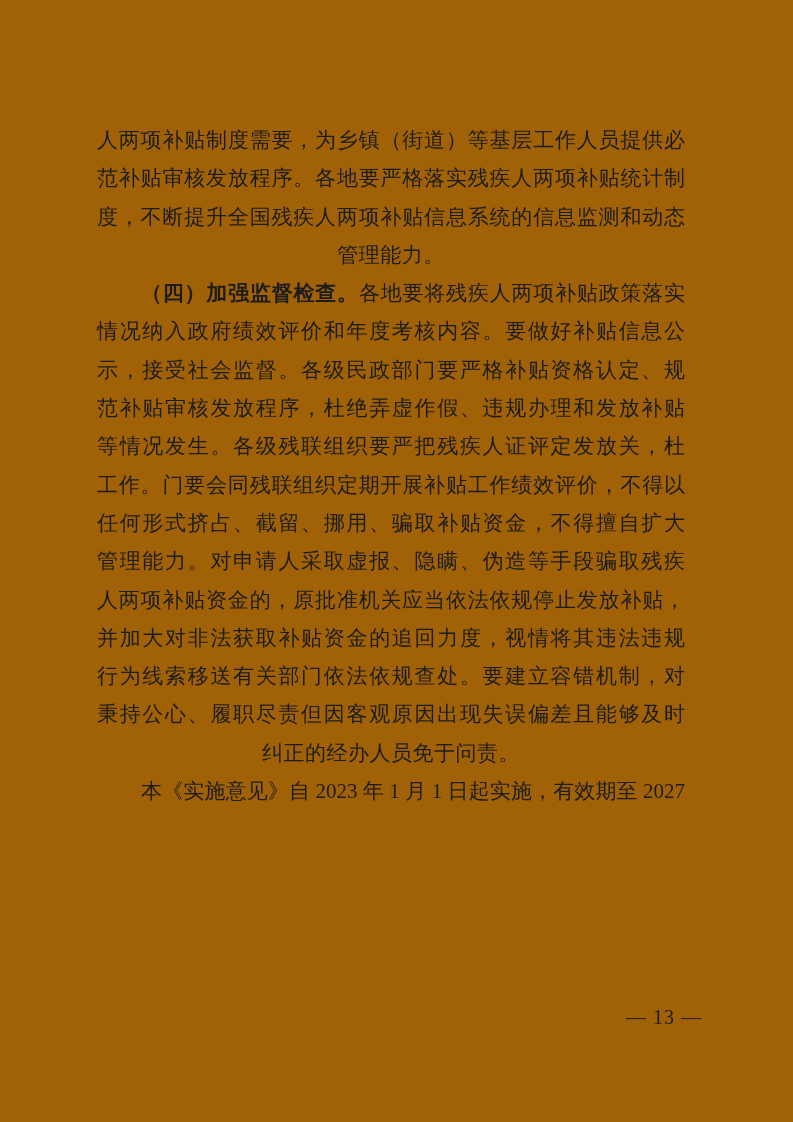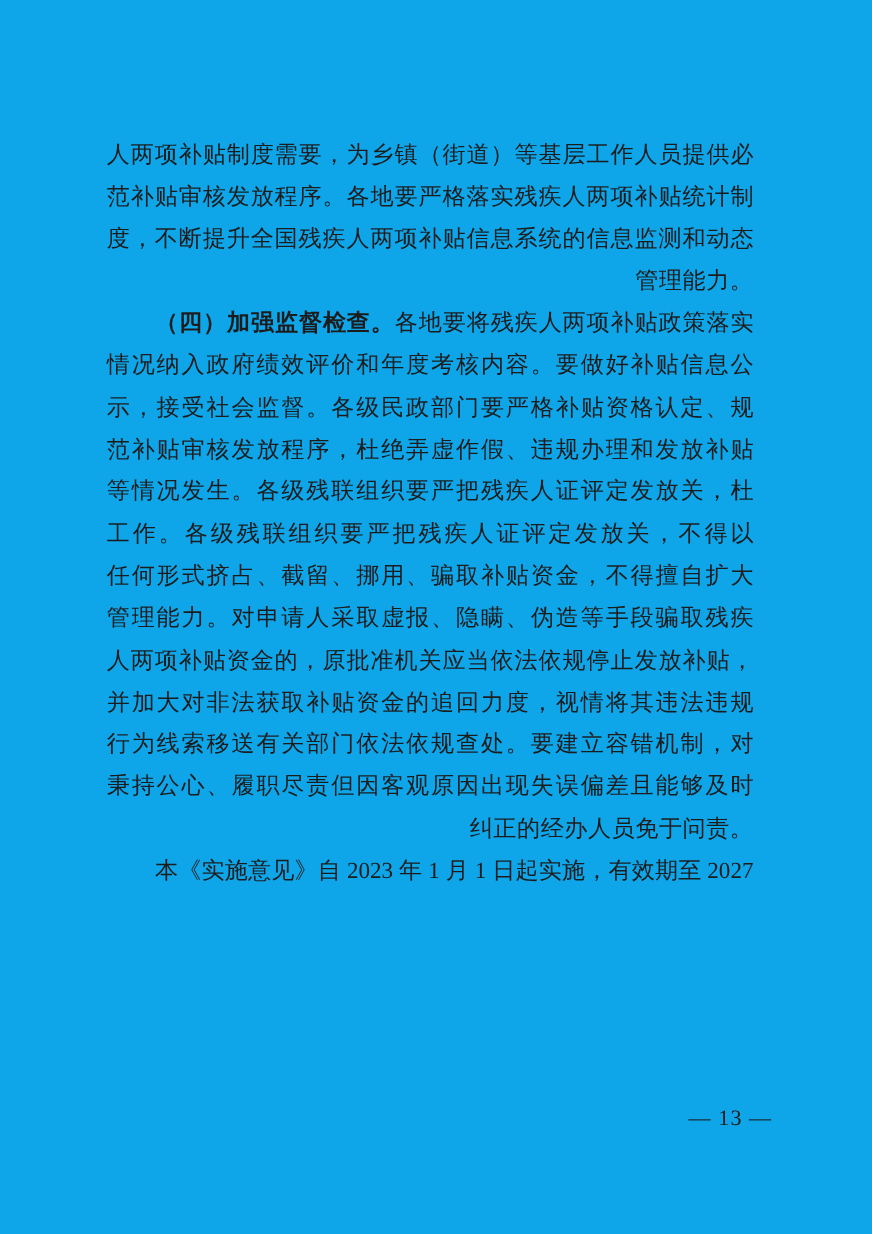--- a/index.html
+++ b/index.html
@@ -4,38 +4,38 @@
 <style>
   html, body {
     margin: 0;
     padding: 0;
     background: #ffffff;
   }
   .sheet {
     position: relative;
     width: 793px;
     height: 1122px;
-    background: #0ea5e9;
+    background: #a16207;
     overflow: hidden;
     font-family: "Liberation Serif", "DejaVu Serif", serif;
     color: #1c1c1c;
   }
   .textblock {
     position: absolute;
     left: 97px;
     top: 121px;
     width: 588px;
   }
   .line {
     font-size: 21px;
     line-height: 38.3px;
     height: 38.3px;
     letter-spacing: 0.5px;
     white-space: nowrap;
-    text-align: right;
+    text-align: center;
   }
   .line.just {
     white-space: normal;
     text-align: justify;
     text-align-last: justify;
     letter-spacing: 0;
   }
   .line.ind {
     text-indent: 44px;
   }
@@ -61,21 +61,21 @@
   <div class="textblock">
       <div class="line just"><span>人两项补贴制度需要，为乡镇（街道）等基层工作人员提供必</span></div>
       <div class="line just"><span>范补贴审核发放程序。各地要严格落实残疾人两项补贴统计制</span></div>
       <div class="line just"><span>度，不断提升全国残疾人两项补贴信息系统的信息监测和动态</span></div>
       <div class="line"><span>管理能力。</span></div>
       <div class="line just ind"><span class="lead-bold">（四）加强监督检查。</span><span>各地要将残疾人两项补贴政策落实</span></div>
       <div class="line just"><span>情况纳入政府绩效评价和年度考核内容。要做好补贴信息公</span></div>
       <div class="line just"><span>示，接受社会监督。各级民政部门要严格补贴资格认定、规</span></div>
       <div class="line just"><span>范补贴审核发放程序，杜绝弄虚作假、违规办理和发放补贴</span></div>
       <div class="line just"><span>等情况发生。各级残联组织要严把残疾人证评定发放关，杜</span></div>
-      <div class="line just"><span>工作。各级残联组织要严把残疾人证评定发放关，不得以</span></div>
+      <div class="line just"><span>工作。门要会同残联组织定期开展补贴工作绩效评价，不得以</span></div>
       <div class="line just"><span>任何形式挤占、截留、挪用、骗取补贴资金，不得擅自扩大</span></div>
       <div class="line just"><span>管理能力。对申请人采取虚报、隐瞒、伪造等手段骗取残疾</span></div>
       <div class="line just"><span>人两项补贴资金的，原批准机关应当依法依规停止发放补贴，</span></div>
       <div class="line just"><span>并加大对非法获取补贴资金的追回力度，视情将其违法违规</span></div>
       <div class="line just"><span>行为线索移送有关部门依法依规查处。要建立容错机制，对</span></div>
       <div class="line just"><span>秉持公心、履职尽责但因客观原因出现失误偏差且能够及时</span></div>
       <div class="line"><span>纠正的经办人员免于问责。</span></div>
       <div class="line just ind"><span>本《实施意见》自 2023 年 1 月 1 日起实施，有效期至 2027</span></div>
     </div>
   <div class="page-number">— 13 —</div>

